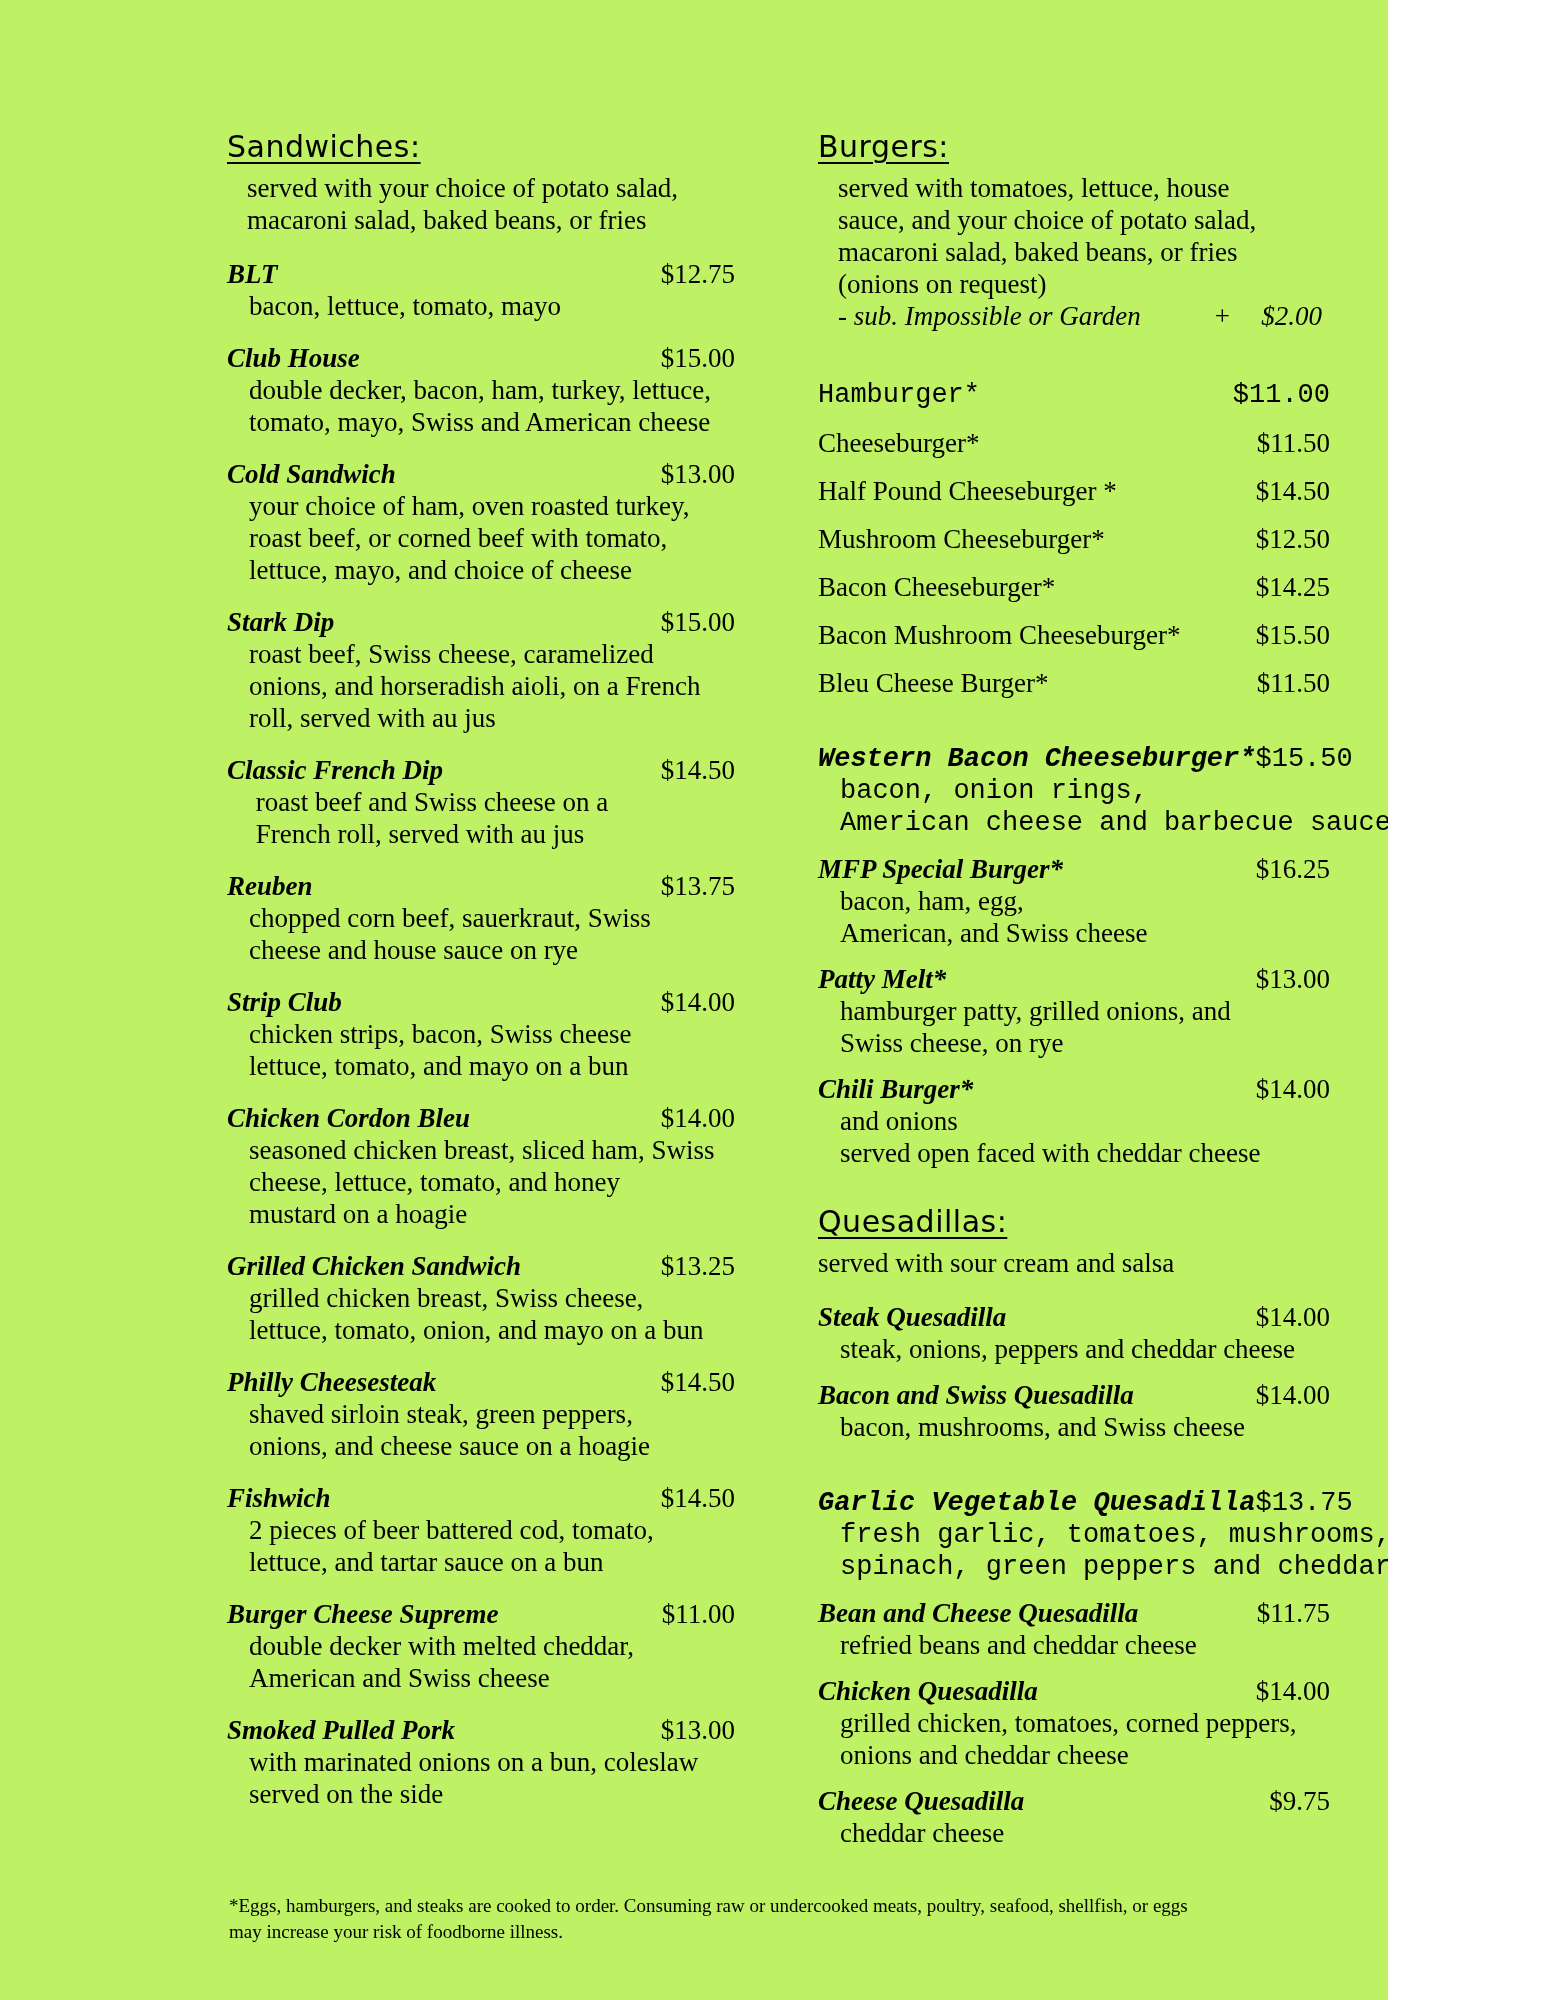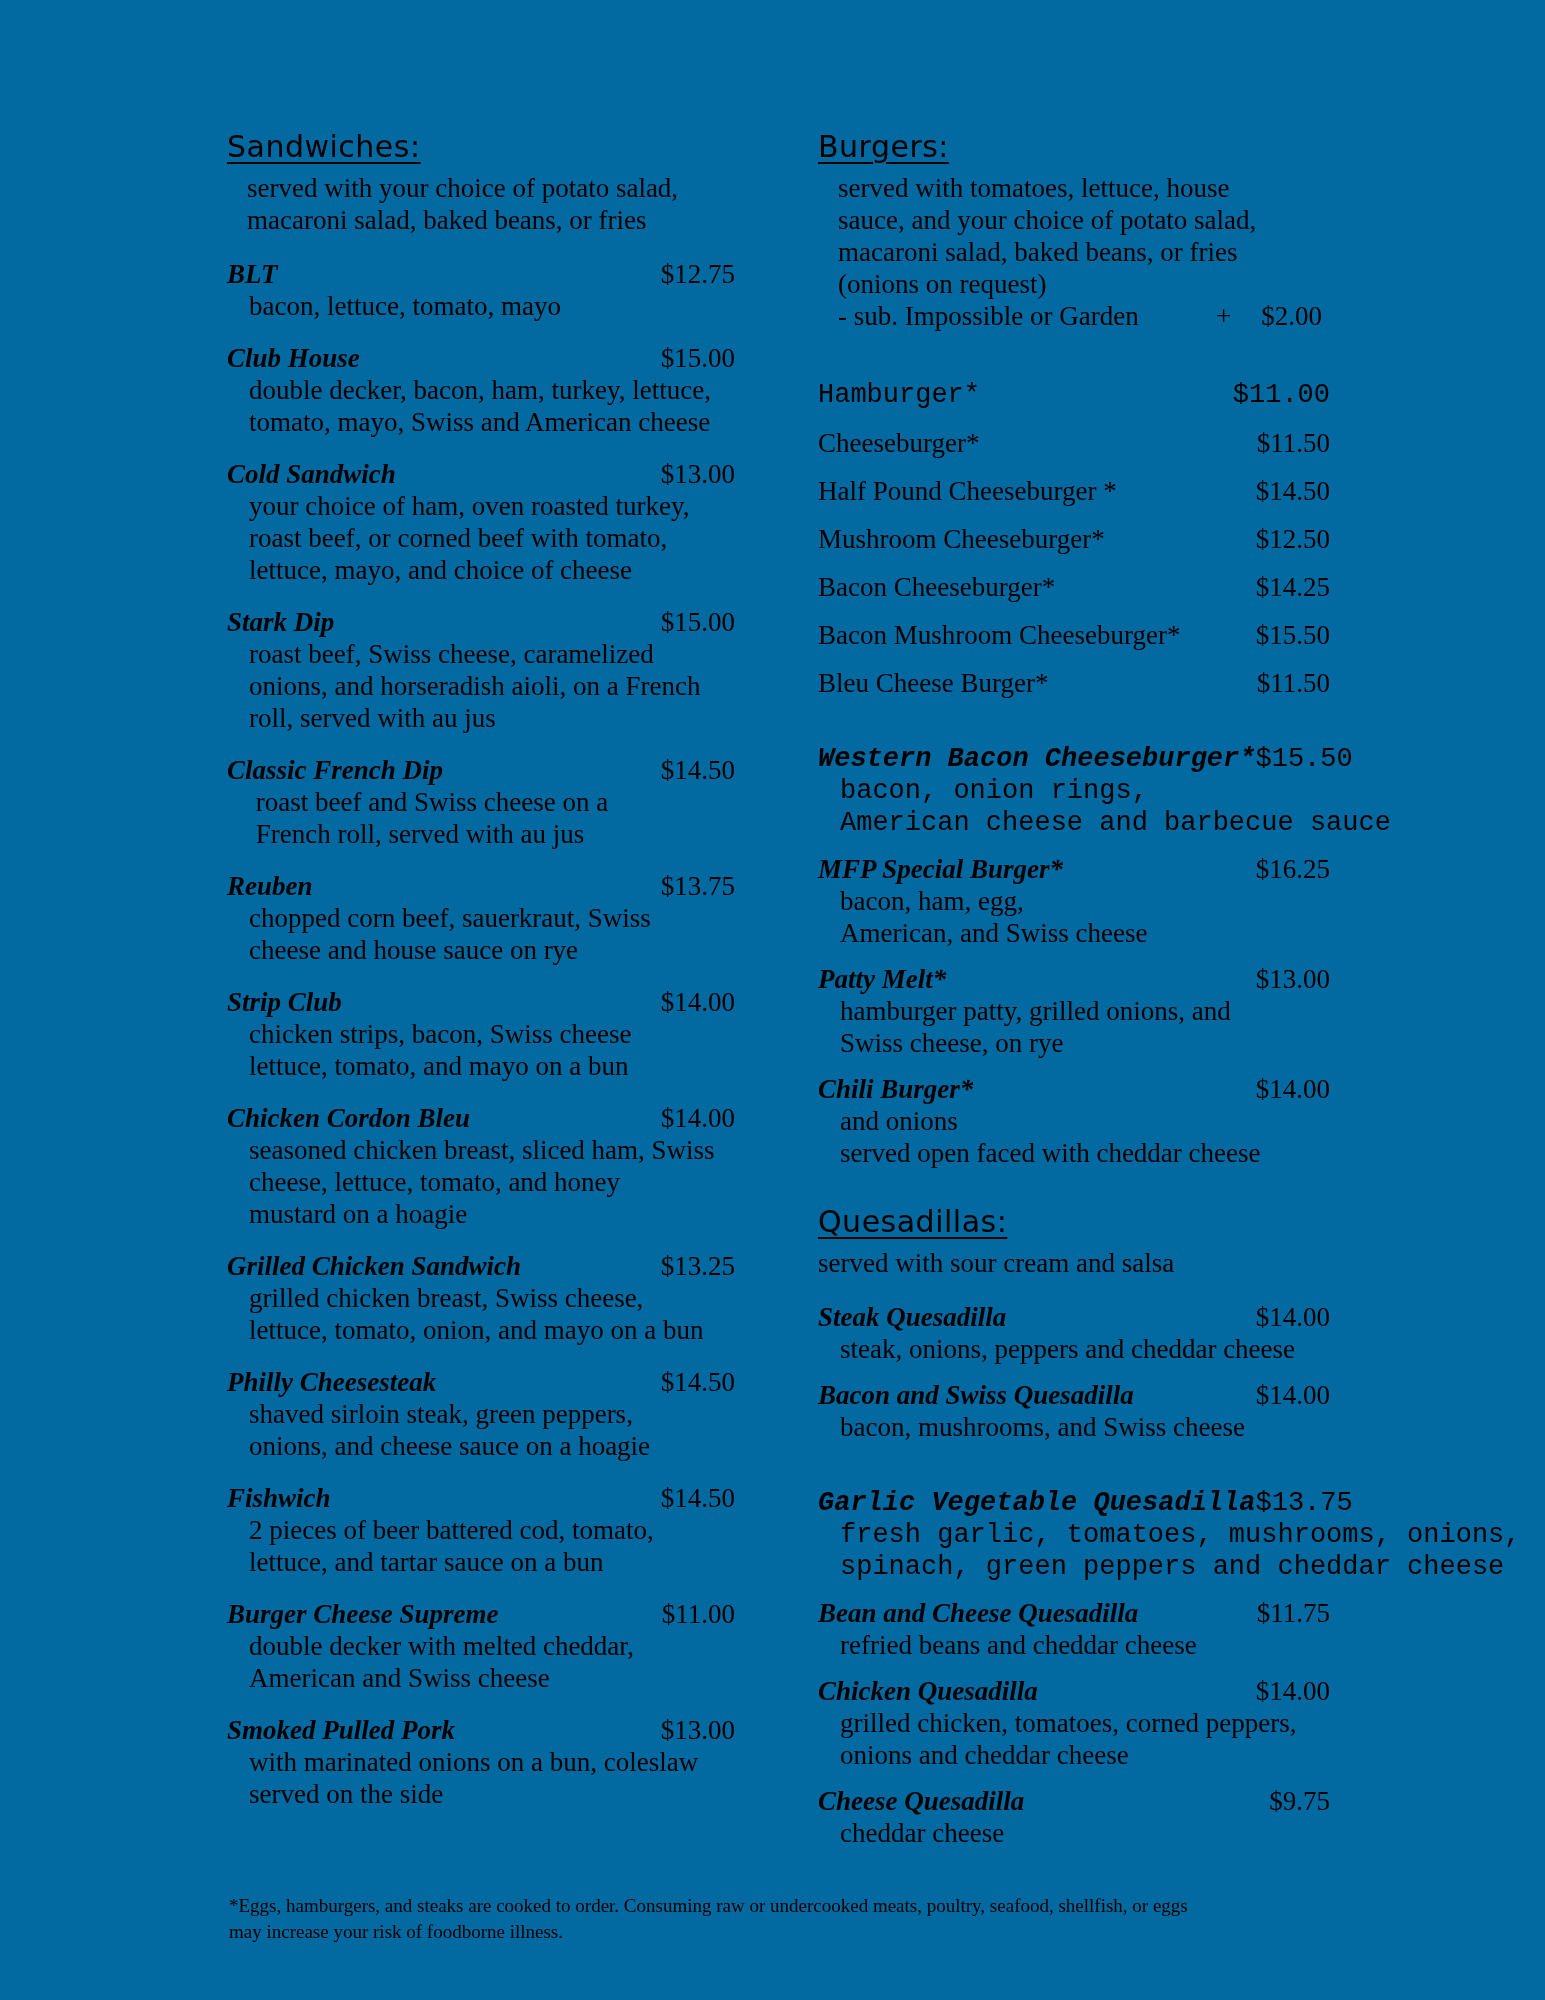--- a/index.html
+++ b/index.html
@@ -1,21 +1,21 @@
 <!DOCTYPE html>
 <html><head>
 <meta charset="utf-8">
 <style>
   html,body { margin:0; padding:0; background:#ffffff; }
   body {
     width:1545px; height:2000px;
     font-family:"Liberation Serif", serif;
     color:#000;
   }
-  .page { position:relative; width:1545px; height:2000px; background:#0369a1; overflow:hidden; }
+  .page { position:relative; width:1388px; height:2000px; background:#bef264; overflow:hidden; }
 
   .col { position:absolute; top:128px; }
   .col-left  { left:227px; width:508px; }
   .col-right { left:818px; width:512px; }
 
   .section + .section { margin-top:34px; }
 
   .section-title {
     font-family:"DejaVu Sans", sans-serif;
     font-size:30px; font-weight:400; letter-spacing:0.5px;
@@ -23,21 +23,21 @@
     text-decoration:underline;
     text-underline-offset:5px;
     text-decoration-thickness:2px;
     line-height:38px;
   }
 
   .section-intro { font-size:27px; line-height:32px; padding-left:20px; }
   .section-intro.flush { padding-left:0; }
   .intro-line { white-space:pre; }
 
-  .sub-row { display:flex; align-items:baseline; font-size:27px; line-height:33px; padding-left:20px; }
+  .sub-row { display:flex; align-items:baseline; font-size:27px; line-height:33px; padding-left:20px;font-style:italic; }
   .sub-plus { margin-left:auto; padding-right:30px; }
   .sub-price { padding-right:8px; }
 
   .menu-item { margin-top:20px; }
   .col-right .menu-item { margin-top:14px; }
   .menu-item.plain { margin-top:16px; }
   .menu-item.gap-before { margin-top:44px;font-family:Liberation Mono, monospace; }
   .section-intro + .menu-item, .sub-row + .menu-item.gap-before { margin-top:22px; }
   .sub-row + .menu-item.gap-before { margin-top:46px; }
 

